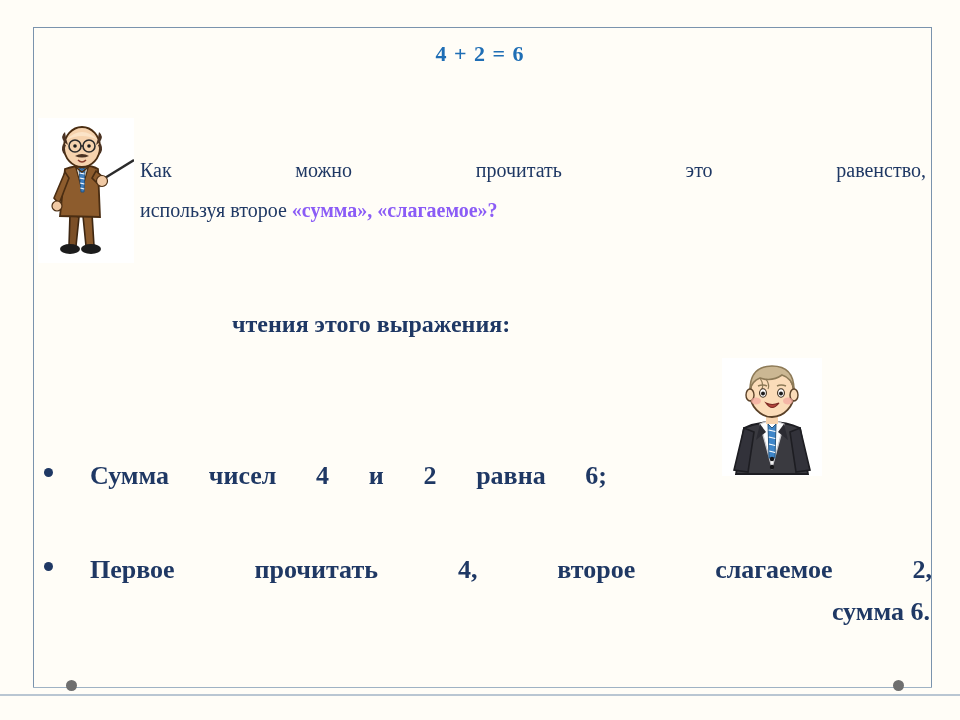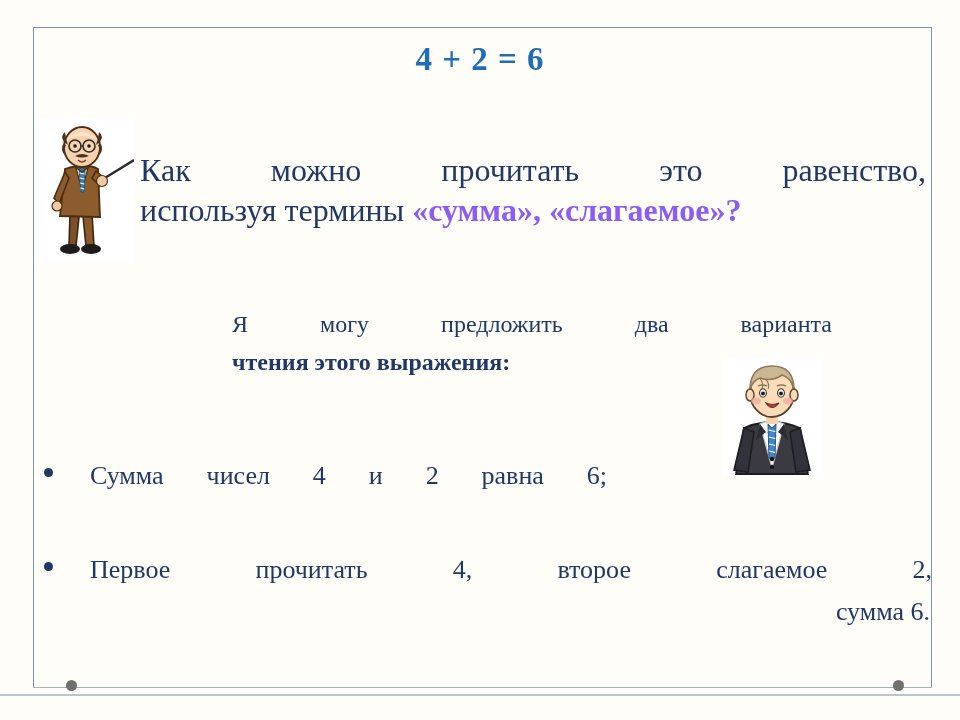--- a/index.html
+++ b/index.html
@@ -56,41 +56,41 @@
   }
   .corner-dot.left  { left: 66px;  top: 680px; }
   .corner-dot.right { left: 893px; top: 680px; }
 
   
   #title {
     position: absolute;
     left: 0; top: 41px;
     width: 960px;
     text-align: center;
-    font-size: 33px;
+    font-size: 22px;
     font-weight: bold;
     color: #1f6eb5;
     letter-spacing: 1px;
   }
 
   
   #teacher-figure {
     position: absolute;
     left: 38px; top: 118px;
     width: 96px; height: 145px;
     background: #ffffff;
   }
   #teacher-figure svg { display: block; }
 
   
   #question-block {
     position: absolute;
     left: 140px; top: 150px;
     width: 786px;
-    font-size: 32px;
+    font-size: 20px;
     line-height: 40px;
     color: #1f3864;
   }
   .q-line-1 {
     text-align: justify;
     text-align-last: justify;
     white-space: nowrap;
   }
   .q-line-2 { text-align: left; }
   .term-highlight {
@@ -141,21 +141,21 @@
     top: 13px;
     width: 9px; height: 9px;
     border-radius: 50%;
     background: #1f3864;
   }
   .bullet-text {
     display: block;
     margin-left: 50px;
     font-size: 26px;
     line-height: 42px;
-    font-weight: normal;
+    font-weight: bold;
     color: #1f3864;
   }
   .bt-just {
     text-align: justify;
     text-align-last: justify;
     white-space: nowrap;
   }
   .bt-wide { width: 517px; }
   .bt-wide2 { width: 842px; }
   .bt-last { text-align: right; }
@@ -221,25 +221,24 @@
       <path d="M37 38 Q44 34 51 38 Q44 41 37 38 Z" fill="#4a3222"></path>
 
       <path d="M40 42 Q44 46 48 42" fill="none" stroke="#8a3b2a" stroke-width="1.5"></path>
 
       <path d="M36 48 L44 54 L52 48" fill="none" stroke="#4a2d12" stroke-width="1.4"></path>
     </svg>
   </div>
 
   <div id="question-block">
     <div class="q-line-1">Как можно прочитать это равенство,</div>
-    <div class="q-line-2"><span>используя термины </span><span class="term-highlight">«сумма», «слагаемое»?</span></div>
+    <div class="q-line-2"><span>используя второе </span><span class="term-highlight">«сумма», «слагаемое»?</span></div>
   </div>
 
   <div id="answer-intro">
-    <div class="a-line-1">Я могу предложить два варианта</div>
     <div class="a-line-2">чтения этого выражения:</div>
   </div>
 
   <div id="student-figure">
     <svg width="100" height="118" viewBox="0 0 100 118" xmlns="http://www.w3.org/2000/svg">
 
       <path d="M22 70 L14 116 L86 116 L78 70 Q50 58 22 70 Z" fill="#3a3a40" stroke="#1d1d22" stroke-width="1.8"></path>
 
       <path d="M22 70 L12 112 L26 114 L32 74 Z" fill="#32323a" stroke="#1d1d22" stroke-width="1.6"></path>
 

